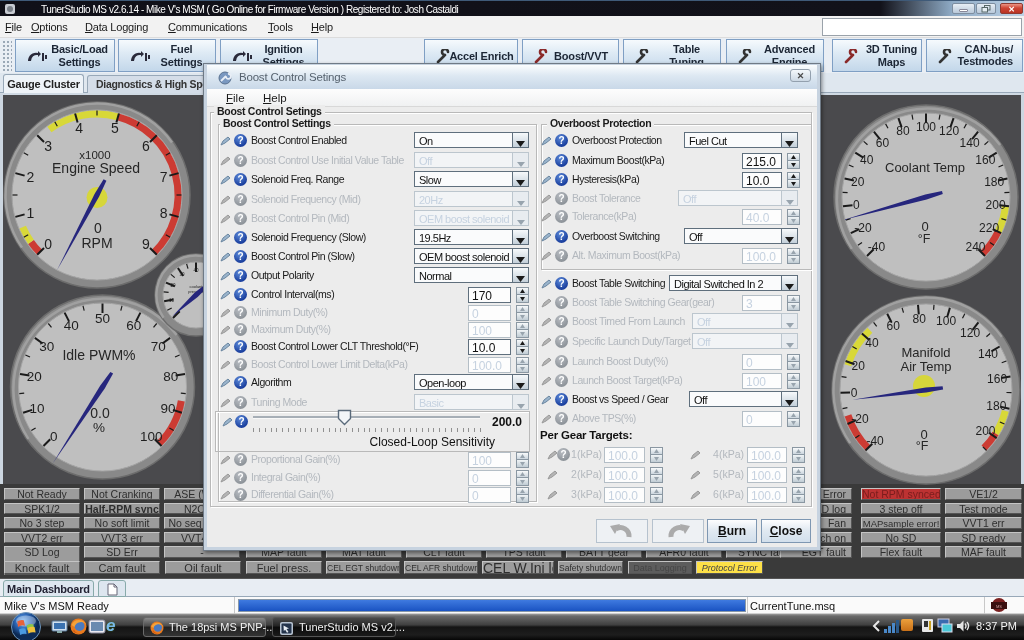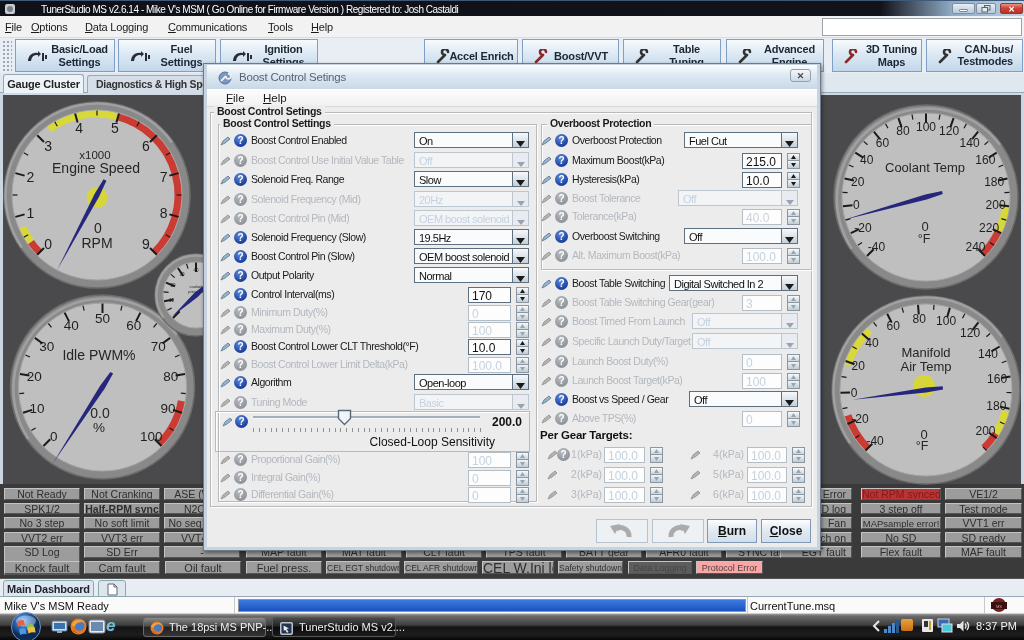--- a/index.html
+++ b/index.html
@@ -420,21 +420,21 @@
 <div class="ib" style="left:945px;top:546px;width:77px;height:11.5px;background:#9c9c9c;color:#2e2e2e;font-size:10.5px;line-height:11.5px;">MAF fault</div>
 <div class="ib" style="left:4px;top:561px;width:76px;height:13px;background:#9c9c9c;color:#2e2e2e;font-size:11px;line-height:13px;">Knock fault</div>
 <div class="ib" style="left:84px;top:561px;width:76px;height:13px;background:#9c9c9c;color:#2e2e2e;font-size:11px;line-height:13px;">Cam fault</div>
 <div class="ib" style="left:165px;top:561px;width:76px;height:13px;background:#9c9c9c;color:#2e2e2e;font-size:11px;line-height:13px;">Oil fault</div>
 <div class="ib" style="left:246px;top:561px;width:76px;height:13px;background:#9c9c9c;color:#2e2e2e;font-size:11px;line-height:13px;">Fuel press.</div>
 <div class="ib" style="left:326px;top:561px;width:74px;height:13px;background:#9c9c9c;color:#2e2e2e;font-size:8.5px;line-height:13px;">CEL EGT shutdown</div>
 <div class="ib" style="left:404px;top:561px;width:74px;height:13px;background:#9c9c9c;color:#2e2e2e;font-size:8.5px;line-height:13px;">CEL AFR shutdown</div>
 <div class="ib" style="left:482px;top:561px;width:72px;height:13px;background:#9c9c9c;color:#2e2e2e;font-size:14px;line-height:13px;">CEL W.Inj low</div>
 <div class="ib" style="left:558px;top:561px;width:65px;height:13px;background:#9c9c9c;color:#2e2e2e;font-size:8.5px;line-height:13px;">Safety shutdown</div>
 <div class="ib" style="left:628px;top:561px;width:64px;height:13px;background:#5d5d5d;color:#454545;font-size:9px;line-height:13px;">Data Logging</div>
-<div class="ib" style="left:696px;top:561px;width:67px;height:13px;background:#fca5a5;color:#454545;font-size:9px;line-height:13px;">Protocol Error</div>
+<div class="ib" style="left:696px;top:561px;width:67px;height:13px;background:#fde047;color:#454545;font-size:9px;line-height:13px;font-style:italic;">Protocol Error</div>
 
 <div style="position:absolute;left:0;top:578px;width:1024px;height:19px;background:#e8edf3;border-top:1px solid #555;border-bottom:1px solid #98a8b8">
   <div style="position:absolute;left:3px;top:1px;width:91px;height:17px;background:#dde6ef;border:1px solid #8aa;border-radius:3px 3px 0 0;text-align:center;font-size:11px;font-weight:bold;color:#223;line-height:16px;letter-spacing:-0.2px">Main Dashboard</div>
   <div style="position:absolute;left:98px;top:1px;width:28px;height:17px;background:#dde6ef;border:1px solid #8aa;border-radius:3px 3px 0 0"><svg width="11" height="13" style="margin:2px 0 0 8px">
         <path d="M1 1 h6 l3 3 v8 h-9 Z" fill="#fff" stroke="#667" stroke-width="1"></path>
         <path d="M7 1 v3 h3" fill="none" stroke="#667"></path>
       </svg></div>
 </div>
 
 <div style="position:absolute;left:0;top:597px;width:1024px;height:17px;background:#fafafa;border-bottom:1px solid #d0d0d0">

